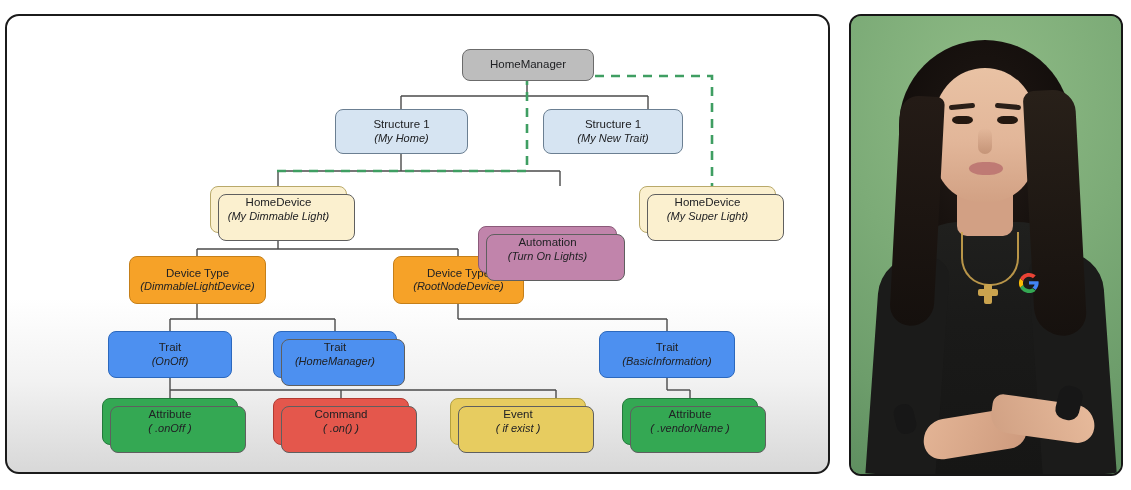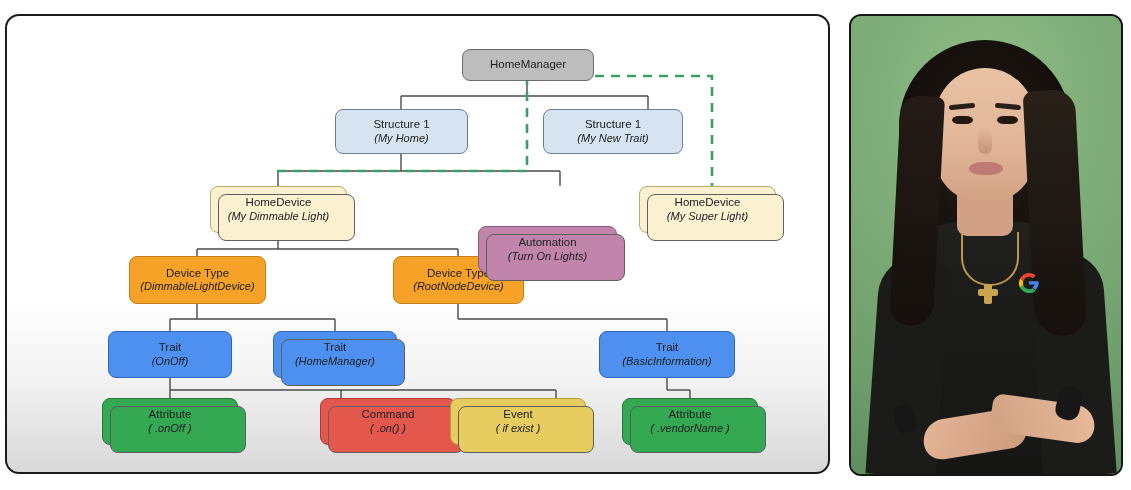--- a/index.html
+++ b/index.html
@@ -209,21 +209,21 @@
     </div>
     <div class="node n-bblue" style="left:592px;top:315px;width:136px;height:47px;">
       <span class="l1">Trait</span>
       <span class="l2">(BasicInformation)</span>
     </div>
 
     <div class="node n-green deck" style="left:95px;top:382px;width:136px;height:47px;">
       <span class="l1">Attribute</span>
       <span class="l2">( .onOff )</span>
     </div>
-    <div class="node n-red deck" style="left:266px;top:382px;width:136px;height:47px;margin-left:47px;">
+    <div class="node n-red deck" style="left:266px;top:382px;width:136px;height:47px;">
       <span class="l1">Command</span>
       <span class="l2">( .on() )</span>
     </div>
     <div class="node n-gold deck" style="left:429px;top:382px;width:136px;height:47px;margin-left:14px;">
       <span class="l1">Event</span>
       <span class="l2">( if exist )</span>
     </div>
     <div class="node n-green deck" style="left:615px;top:382px;width:136px;height:47px;">
       <span class="l1">Attribute</span>
       <span class="l2">( .vendorName )</span>

